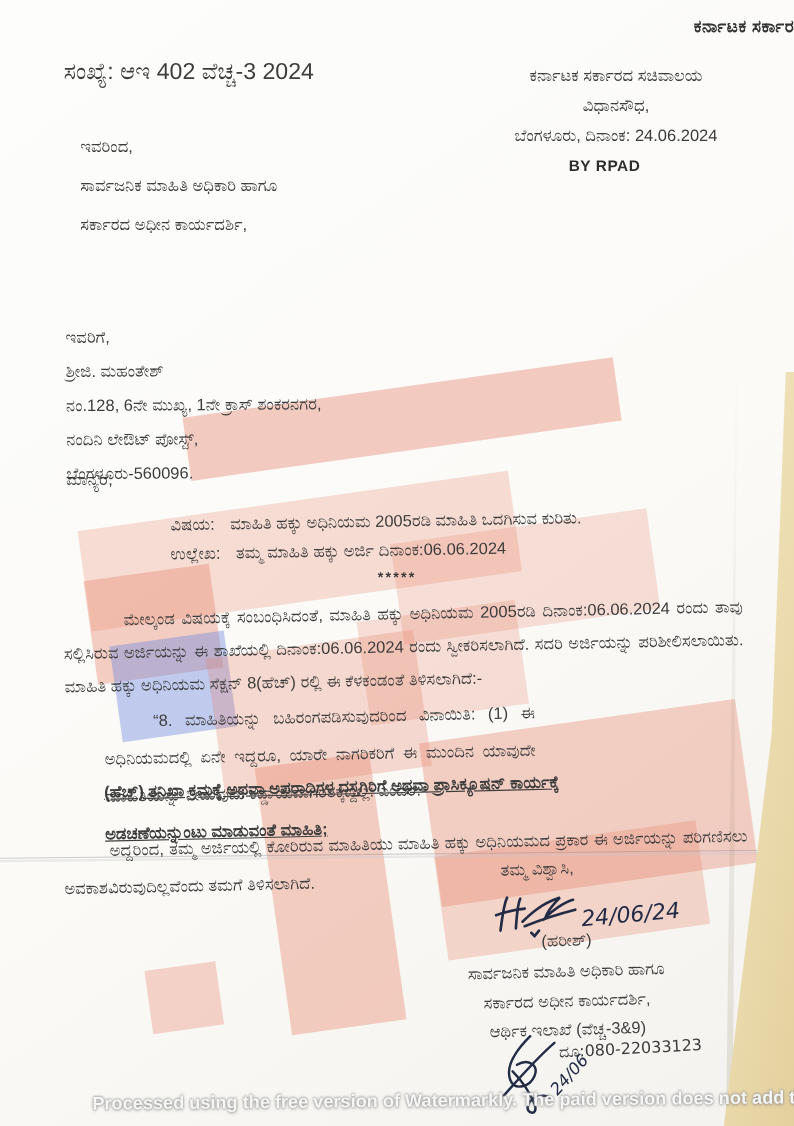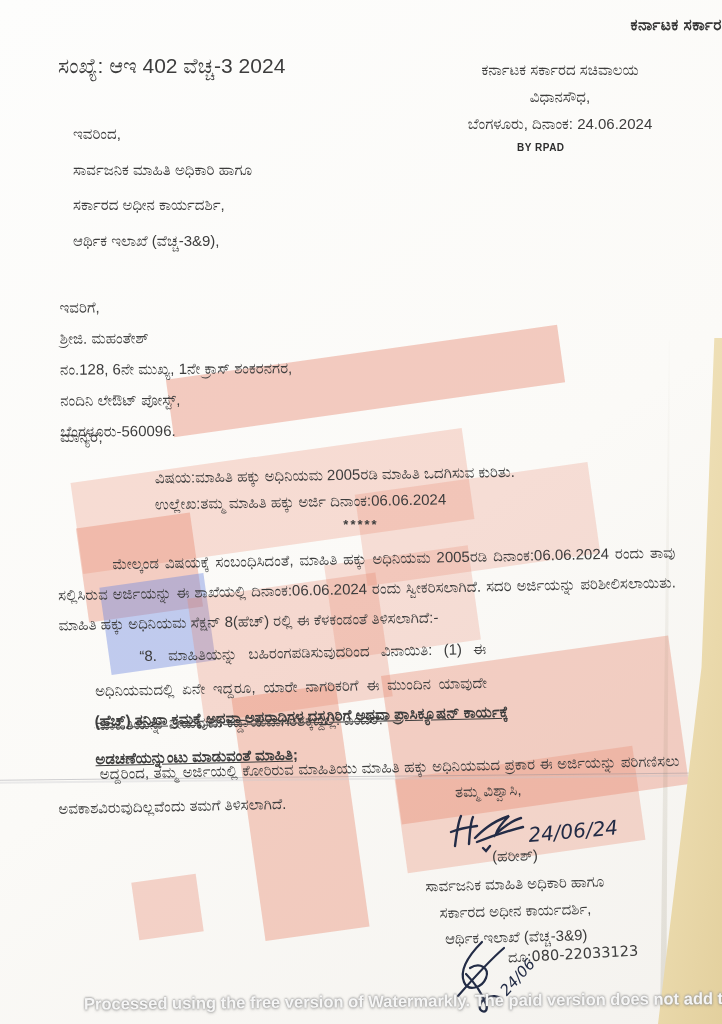--- a/index.html
+++ b/index.html
@@ -34,27 +34,27 @@
   }
   
   .wm{position:absolute;pointer-events:none;}
   .wm.s{background:#e78369;}
   .wm.b{background:#6e87e1;}
   
   .t{position:absolute;color:#3d3d3d;font-size:15px;white-space:nowrap;}
   .gov-title{left:0;top:16px;width:722px;font-size:15.5px;letter-spacing:.5px;text-align:right;font-weight:bold;color:#353535;}
   .ref-no{left:58px;top:54px;font-size:21px;}
   .office{left:425px;top:56px;width:270px;line-height:27px;text-align:center;white-space:normal;}
-  .rpad{left:517px;top:142px;font-weight:bold;font-size:10px;letter-spacing:.5px;color:#2e2e2e;}
+  .rpad{left:517px;top:142px;font-weight:bold;font-size:14px;letter-spacing:.5px;color:#2e2e2e;}
   .from-block{left:58px;top:116px;line-height:35.5px;margin-left:15px;}
   .to-block{left:60px;top:291px;line-height:31px;transform:rotate(-.4deg);}
   .salutation{left:60px;top:428px;}
   .subject-row{left:155px;top:466px;transform:rotate(-1deg);}
   .ref-row{left:155px;top:493px;transform:rotate(-1deg);}
-  .lbl{display:inline-block;}
+  .lbl{display:inline-block;margin-right:14px;}
   .stars{left:0;top:517px;width:722px;text-align:center;font-weight:bold;letter-spacing:2px;font-size:13px;}
   .para1{left:58px;top:544px;width:618px;white-space:normal;text-align:justify;
          line-height:30px;text-indent:55px;transform:rotate(-1.2deg);}
   .quote{left:95px;top:636px;width:392px;white-space:normal;text-align:justify;
          line-height:34px;text-indent:45px;transform:rotate(-1.2deg);}
   .quote-ul{left:95px;top:697px;width:455px;white-space:normal;line-height:38px;
             font-weight:bold;text-decoration:underline;transform:rotate(-1.3deg);}
   .closing-para{left:58px;top:751px;width:622px;white-space:normal;text-align:justify;
             line-height:34px;text-indent:42px;transform:rotate(-1.3deg);}
   .yours{left:455px;top:782px;transform:rotate(-2deg);}
@@ -100,21 +100,20 @@
     <div>ಕರ್ನಾಟಕ ಸರ್ಕಾರದ ಸಚಿವಾಲಯ</div>
     <div>ವಿಧಾನಸೌಧ,</div>
     <div>ಬೆಂಗಳೂರು, ದಿನಾಂಕ: 24.06.2024</div>
   </div>
   <div class="t rpad">BY RPAD</div>
 
   <div class="t from-block">
     <div>ಇವರಿಂದ,</div>
     <div>ಸಾರ್ವಜನಿಕ ಮಾಹಿತಿ ಅಧಿಕಾರಿ ಹಾಗೂ</div>
     <div>ಸರ್ಕಾರದ ಅಧೀನ ಕಾರ್ಯದರ್ಶಿ,</div>
-    <div>ಆರ್ಥಿಕ ಇಲಾಖೆ (ವೆಚ್ಚ-3&amp;9),</div>
   </div>
 
   <div class="t to-block">
     <div>ಇವರಿಗೆ,</div>
     <div>ಶ್ರೀಜಿ. ಮಹಂತೇಶ್</div>
     <div>ನಂ.128, 6ನೇ ಮುಖ್ಯ, 1ನೇ ಕ್ರಾಸ್ ಶಂಕರನಗರ,</div>
     <div>ನಂದಿನಿ ಲೇಔಟ್ ಪೋಸ್ಟ್,</div>
     <div>ಬೆಂಗಳೂರು-560096.</div>
   </div>
 

